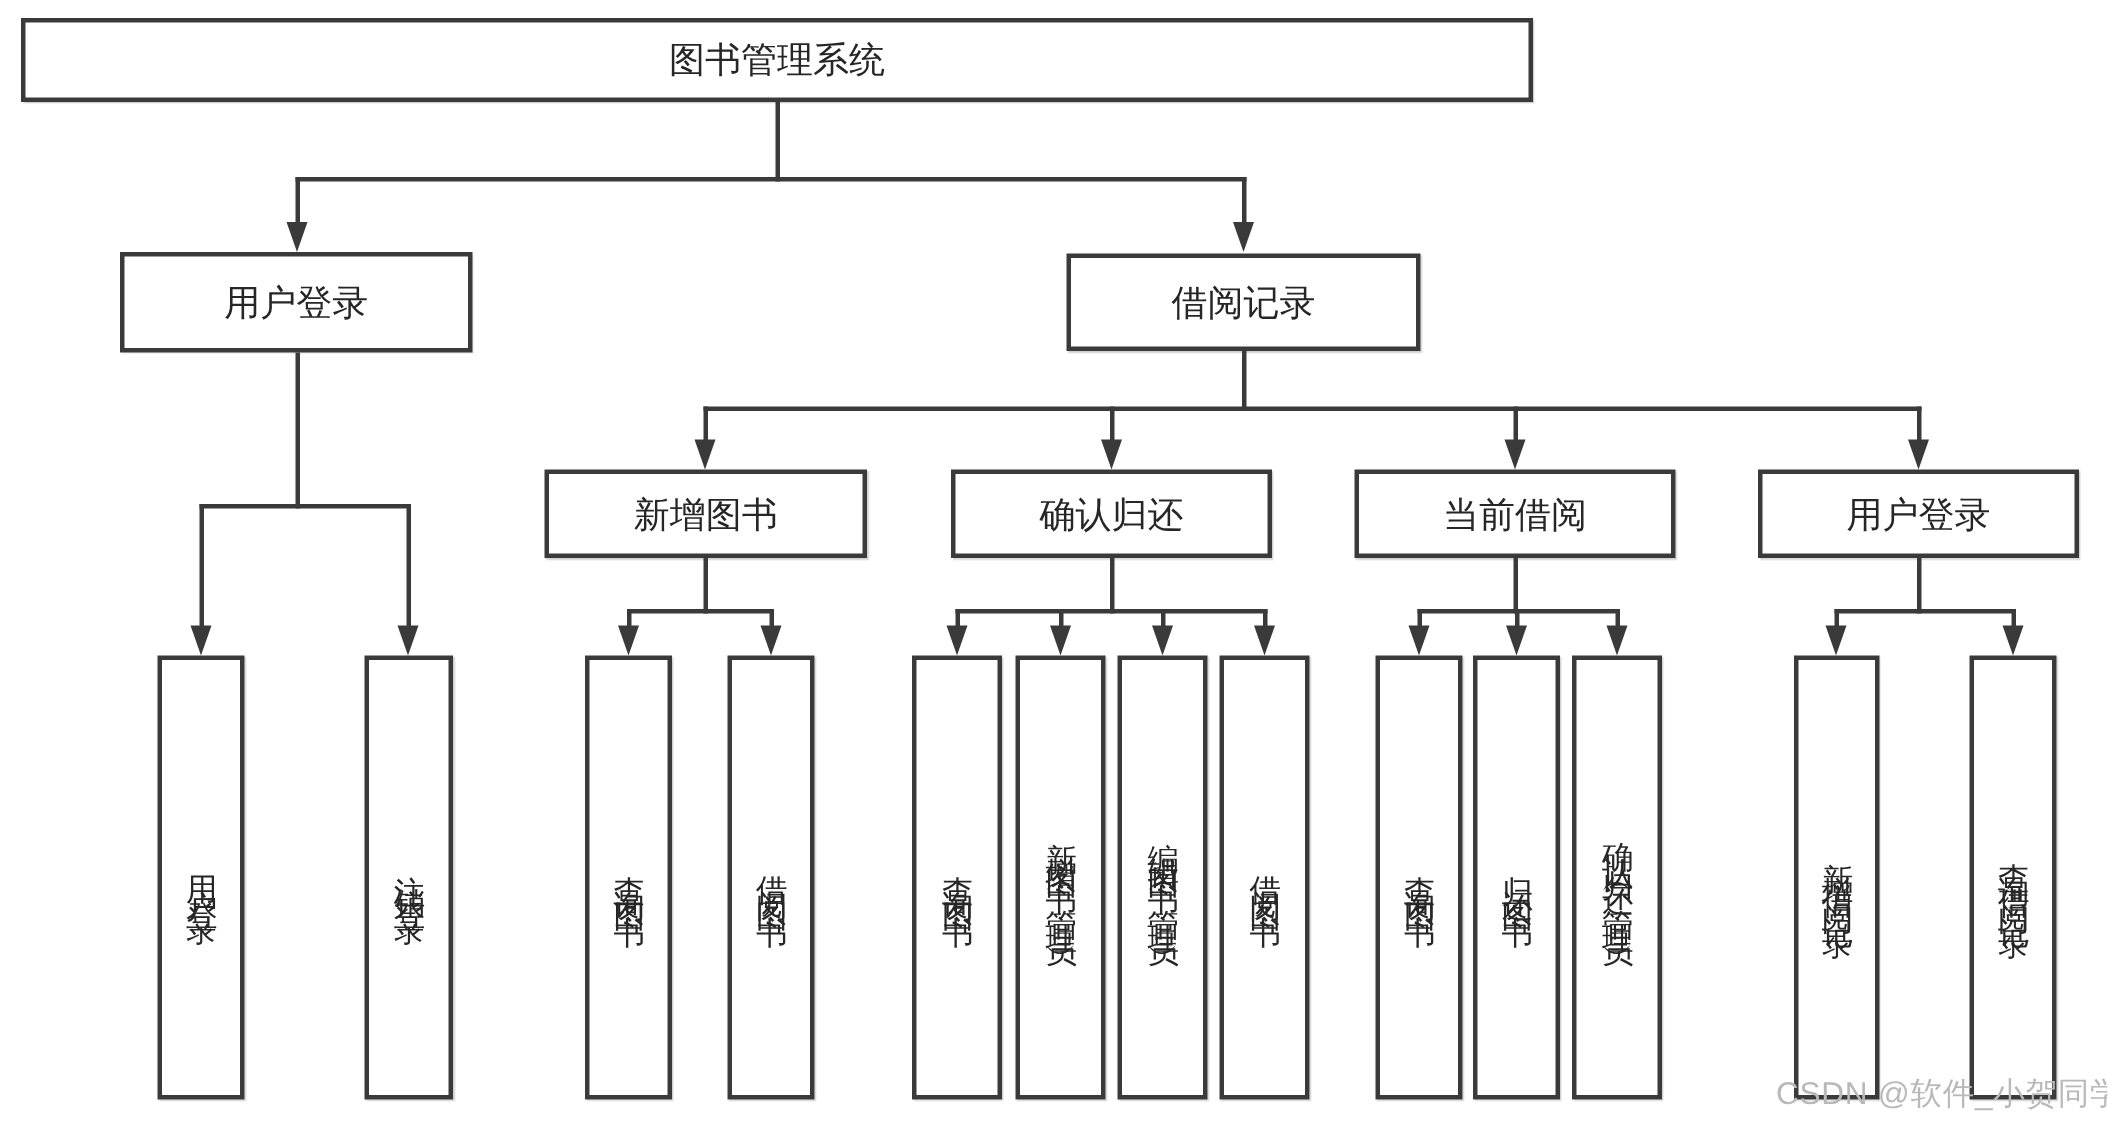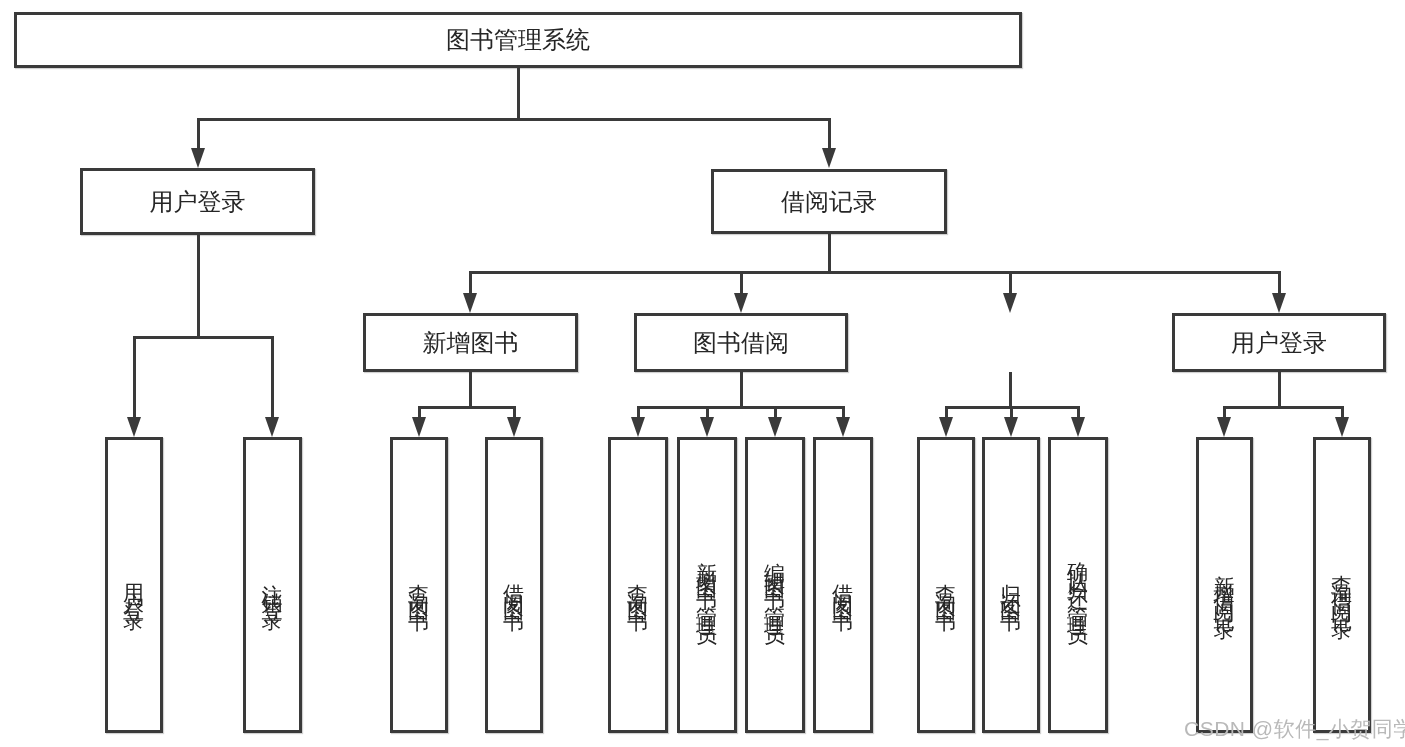--- a/index.html
+++ b/index.html
@@ -66,21 +66,24 @@
     <span class="lbl">用户登录</span>
   </div>
   <div class="node" style="left:711px;top:169px;width:236px;height:65px">
     <span class="lbl">借阅记录</span>
   </div>
 
   <div class="node" style="left:363px;top:313px;width:215px;height:59px">
     <span class="lbl">新增图书</span>
   </div>
   <div class="node" style="left:634px;top:313px;width:214px;height:59px">
-    <span class="lbl">图书借阅</span>
+    <span class="lbl">确认归还</span>
+  </div>
+  <div class="node" style="left:903px;top:313px;width:214px;height:59px">
+    <span class="lbl">当前借阅</span>
   </div>
   <div class="node" style="left:1172px;top:313px;width:214px;height:59px">
     <span class="lbl">用户登录</span>
   </div>
 
   <div class="node leaf" style="left:105px;top:437px;width:58px;height:296px">
     <span class="lbl">用户登录</span>
   </div>
   <div class="node leaf" style="left:243px;top:437px;width:59px;height:296px">
     <span class="lbl">注销登录</span>

